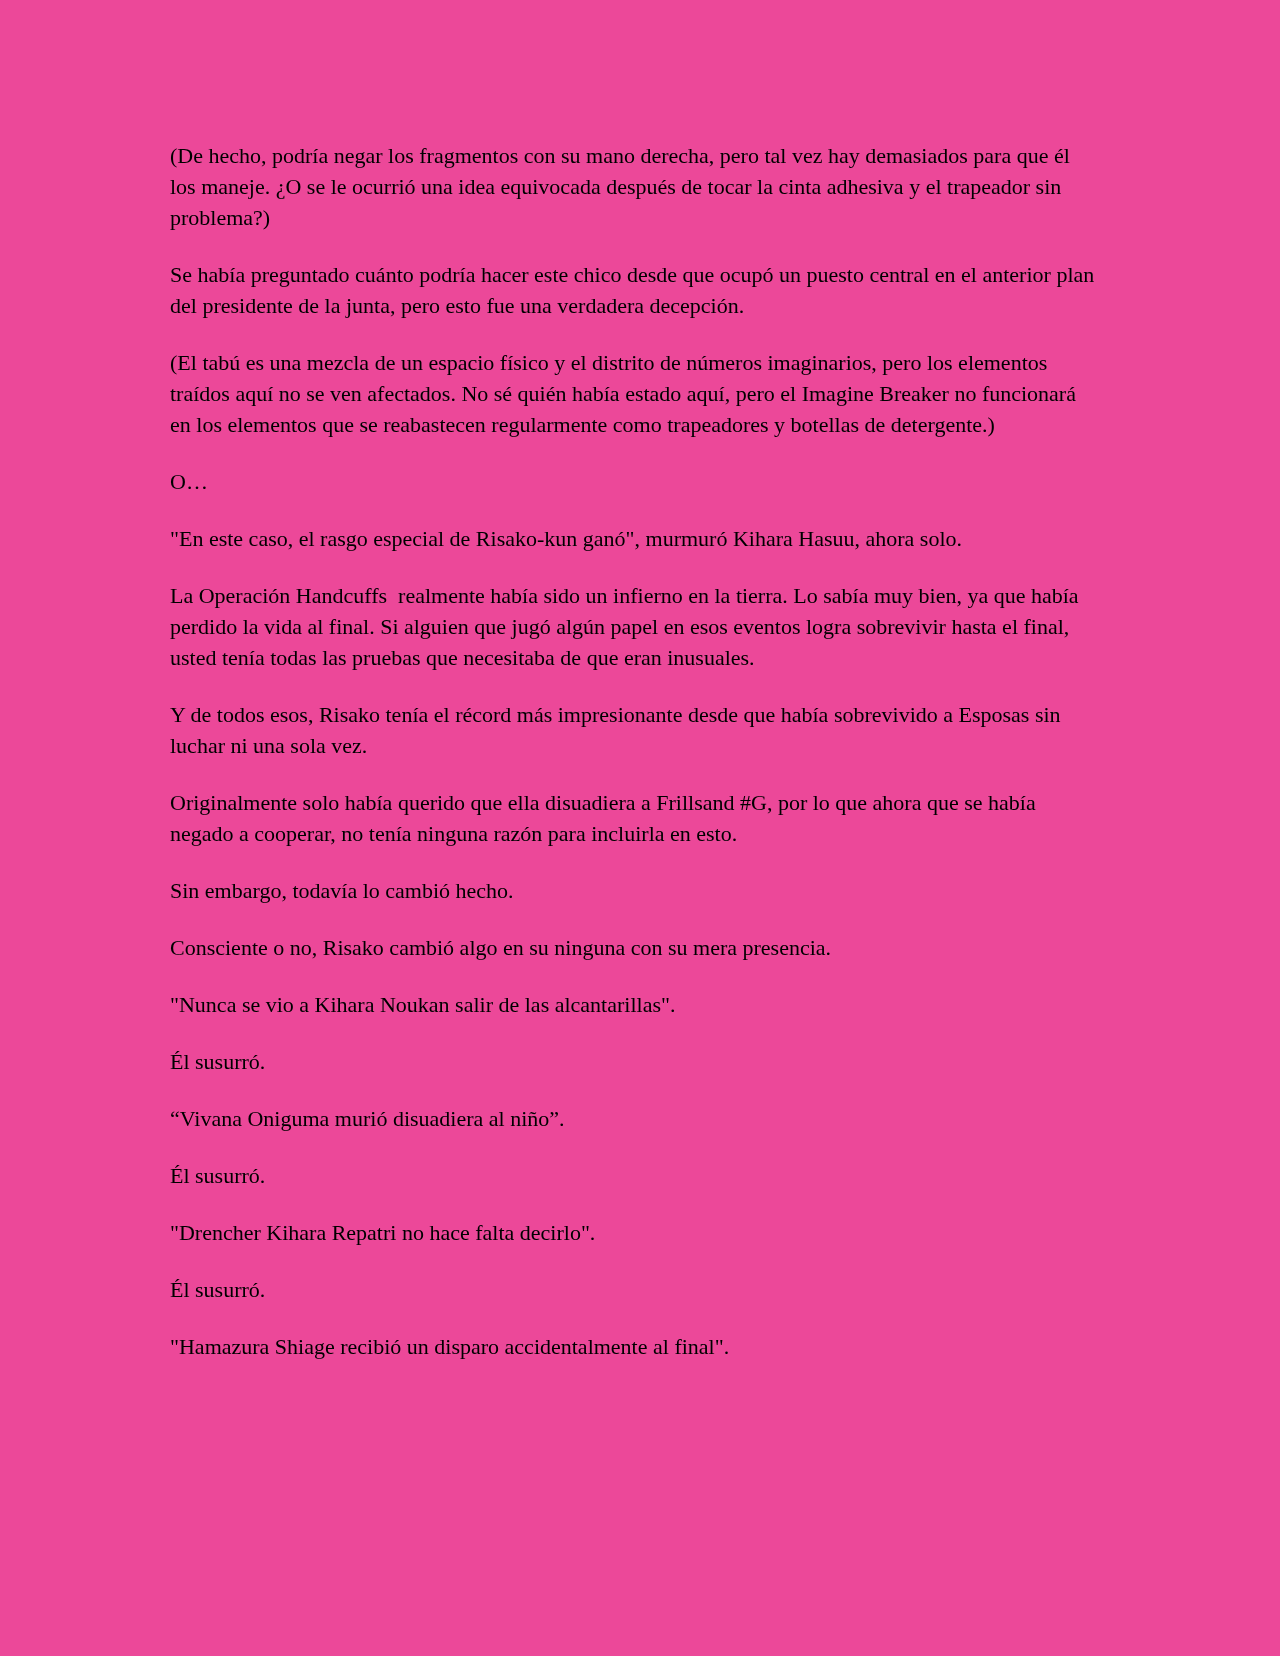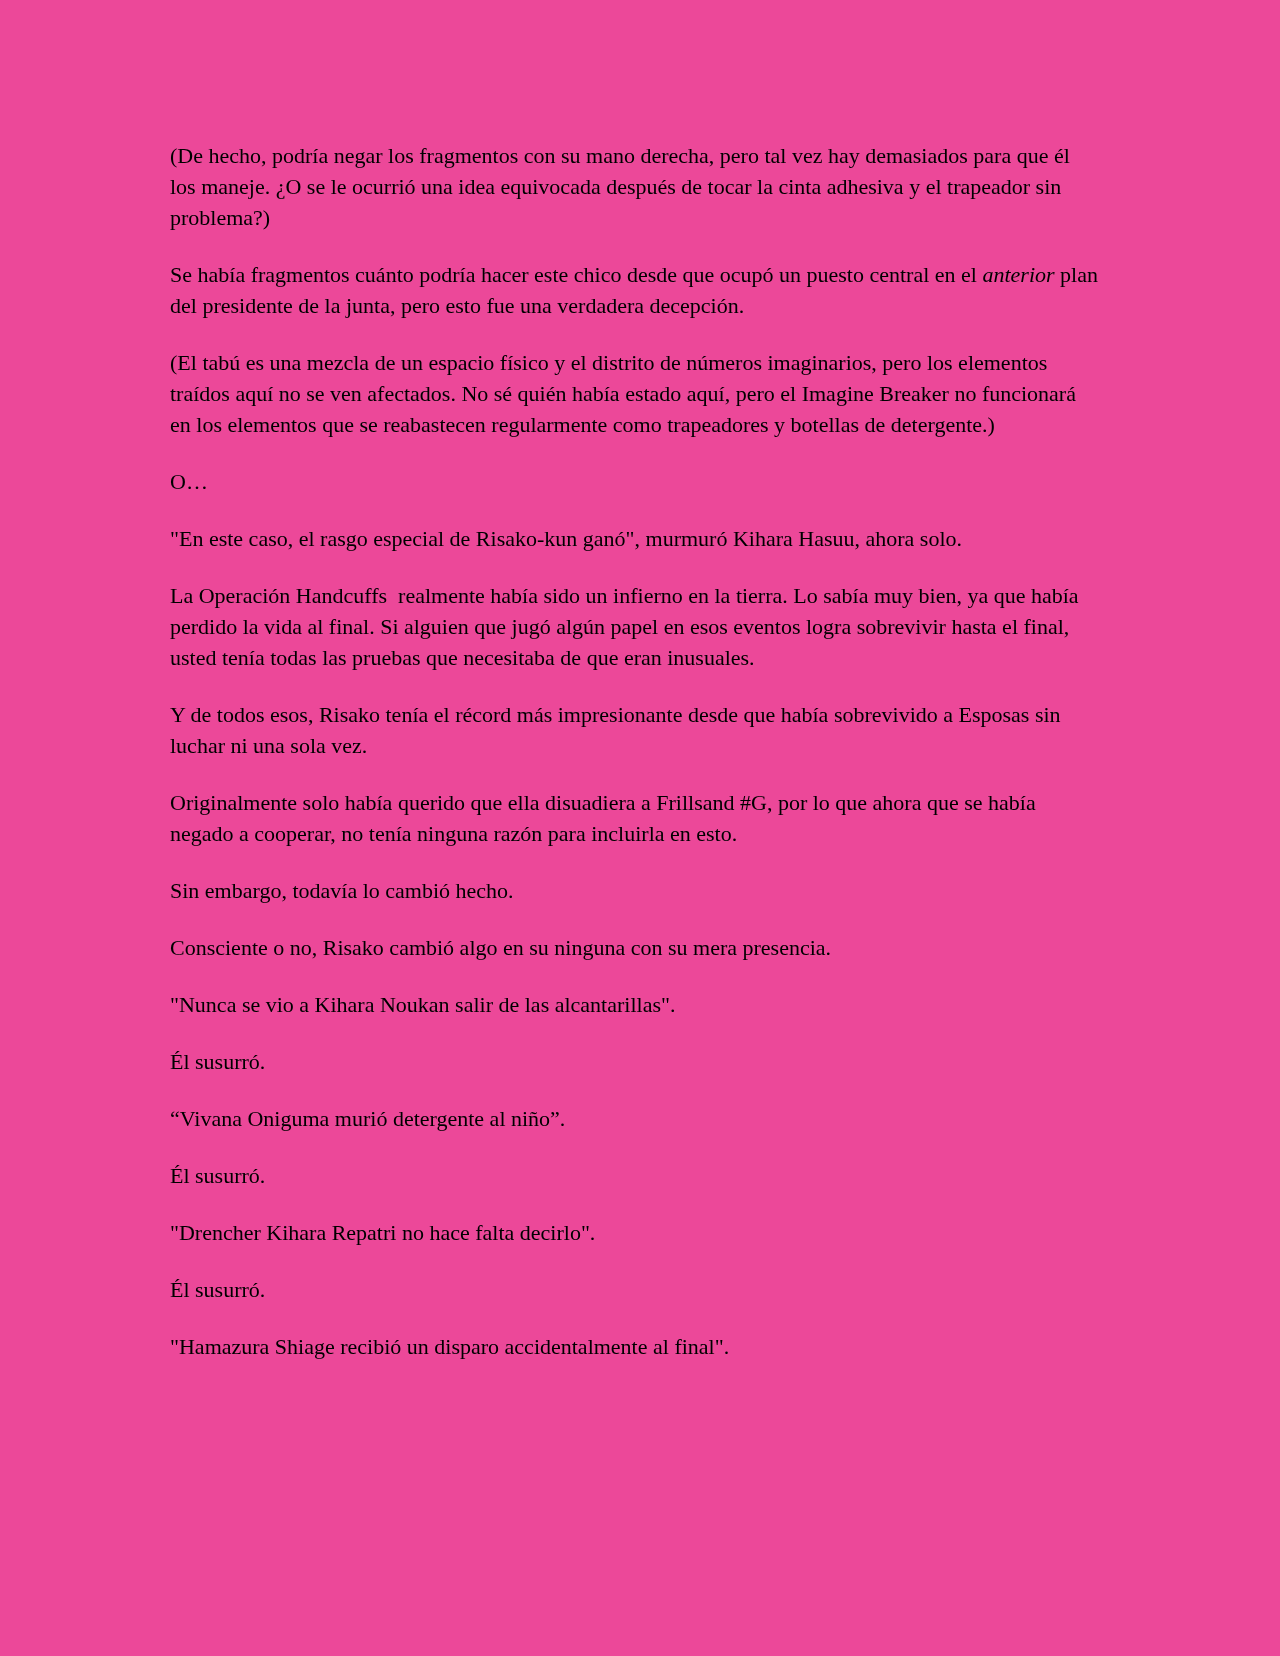--- a/index.html
+++ b/index.html
@@ -28,39 +28,38 @@
     line-height: 31px;
     color: #000000;
     text-align: left;
   }
   .content p {
     margin: 0 0 26px 0;
     padding: 0;
     white-space: pre-wrap; 
   }
   .italic {
-    font-style: italic;
   }
 </style>
 </head>
 <body>
 
 <div class="page">
   <div class="content" id="paragraphs">
       <p><span>(De hecho, podría negar los fragmentos con su mano derecha, pero tal vez hay demasiados para que él los maneje. ¿O se le ocurrió una idea equivocada después de tocar la cinta adhesiva y el trapeador sin problema?)</span></p>
-      <p><span>Se había fragmentos cuánto podría hacer este chico desde que ocupó un puesto central en el </span><span class="italic">anterior</span><span> plan del presidente de la junta, pero esto fue una verdadera decepción.</span></p>
+      <p><span>Se había preguntado cuánto podría hacer este chico desde que ocupó un puesto central en el </span><span class="italic">anterior</span><span> plan del presidente de la junta, pero esto fue una verdadera decepción.</span></p>
       <p><span>(El tabú es una mezcla de un espacio físico y el distrito de números imaginarios, pero los elementos traídos aquí no se ven afectados. No sé quién había estado aquí, pero el Imagine Breaker no funcionará en los elementos que se reabastecen regularmente como trapeadores y botellas de detergente.)</span></p>
       <p><span>O…</span></p>
       <p><span>"En este caso, el rasgo especial de Risako-kun ganó", murmuró Kihara Hasuu, ahora solo.</span></p>
       <p><span>La Operación Handcuffs  realmente había sido un infierno en la tierra. Lo sabía muy bien, ya que había perdido la vida al final. Si alguien que jugó algún papel en esos eventos logra sobrevivir hasta el final, usted tenía todas las pruebas que necesitaba de que eran inusuales.</span></p>
       <p><span>Y de todos esos, Risako tenía el récord más impresionante desde que había sobrevivido a Esposas sin luchar ni una sola vez.</span></p>
       <p><span>Originalmente solo había querido que ella disuadiera a Frillsand #G, por lo que ahora que se había negado a cooperar, no tenía ninguna razón para incluirla en esto.</span></p>
       <p><span>Sin embargo, todavía lo cambió hecho.</span></p>
       <p><span>Consciente o no, Risako cambió algo en su ninguna con su mera presencia.</span></p>
       <p><span>"Nunca se vio a Kihara Noukan salir de las alcantarillas".</span></p>
       <p><span>Él susurró.</span></p>
-      <p><span>“Vivana Oniguma murió detergente al niño”.</span></p>
+      <p><span>“Vivana Oniguma murió disuadiera al niño”.</span></p>
       <p><span>Él susurró.</span></p>
       <p><span>"Drencher Kihara Repatri no hace falta decirlo".</span></p>
       <p><span>Él susurró.</span></p>
       <p><span>"Hamazura Shiage recibió un disparo accidentalmente al final".</span></p>
     </div>
 </div>
 
 </body></html>

